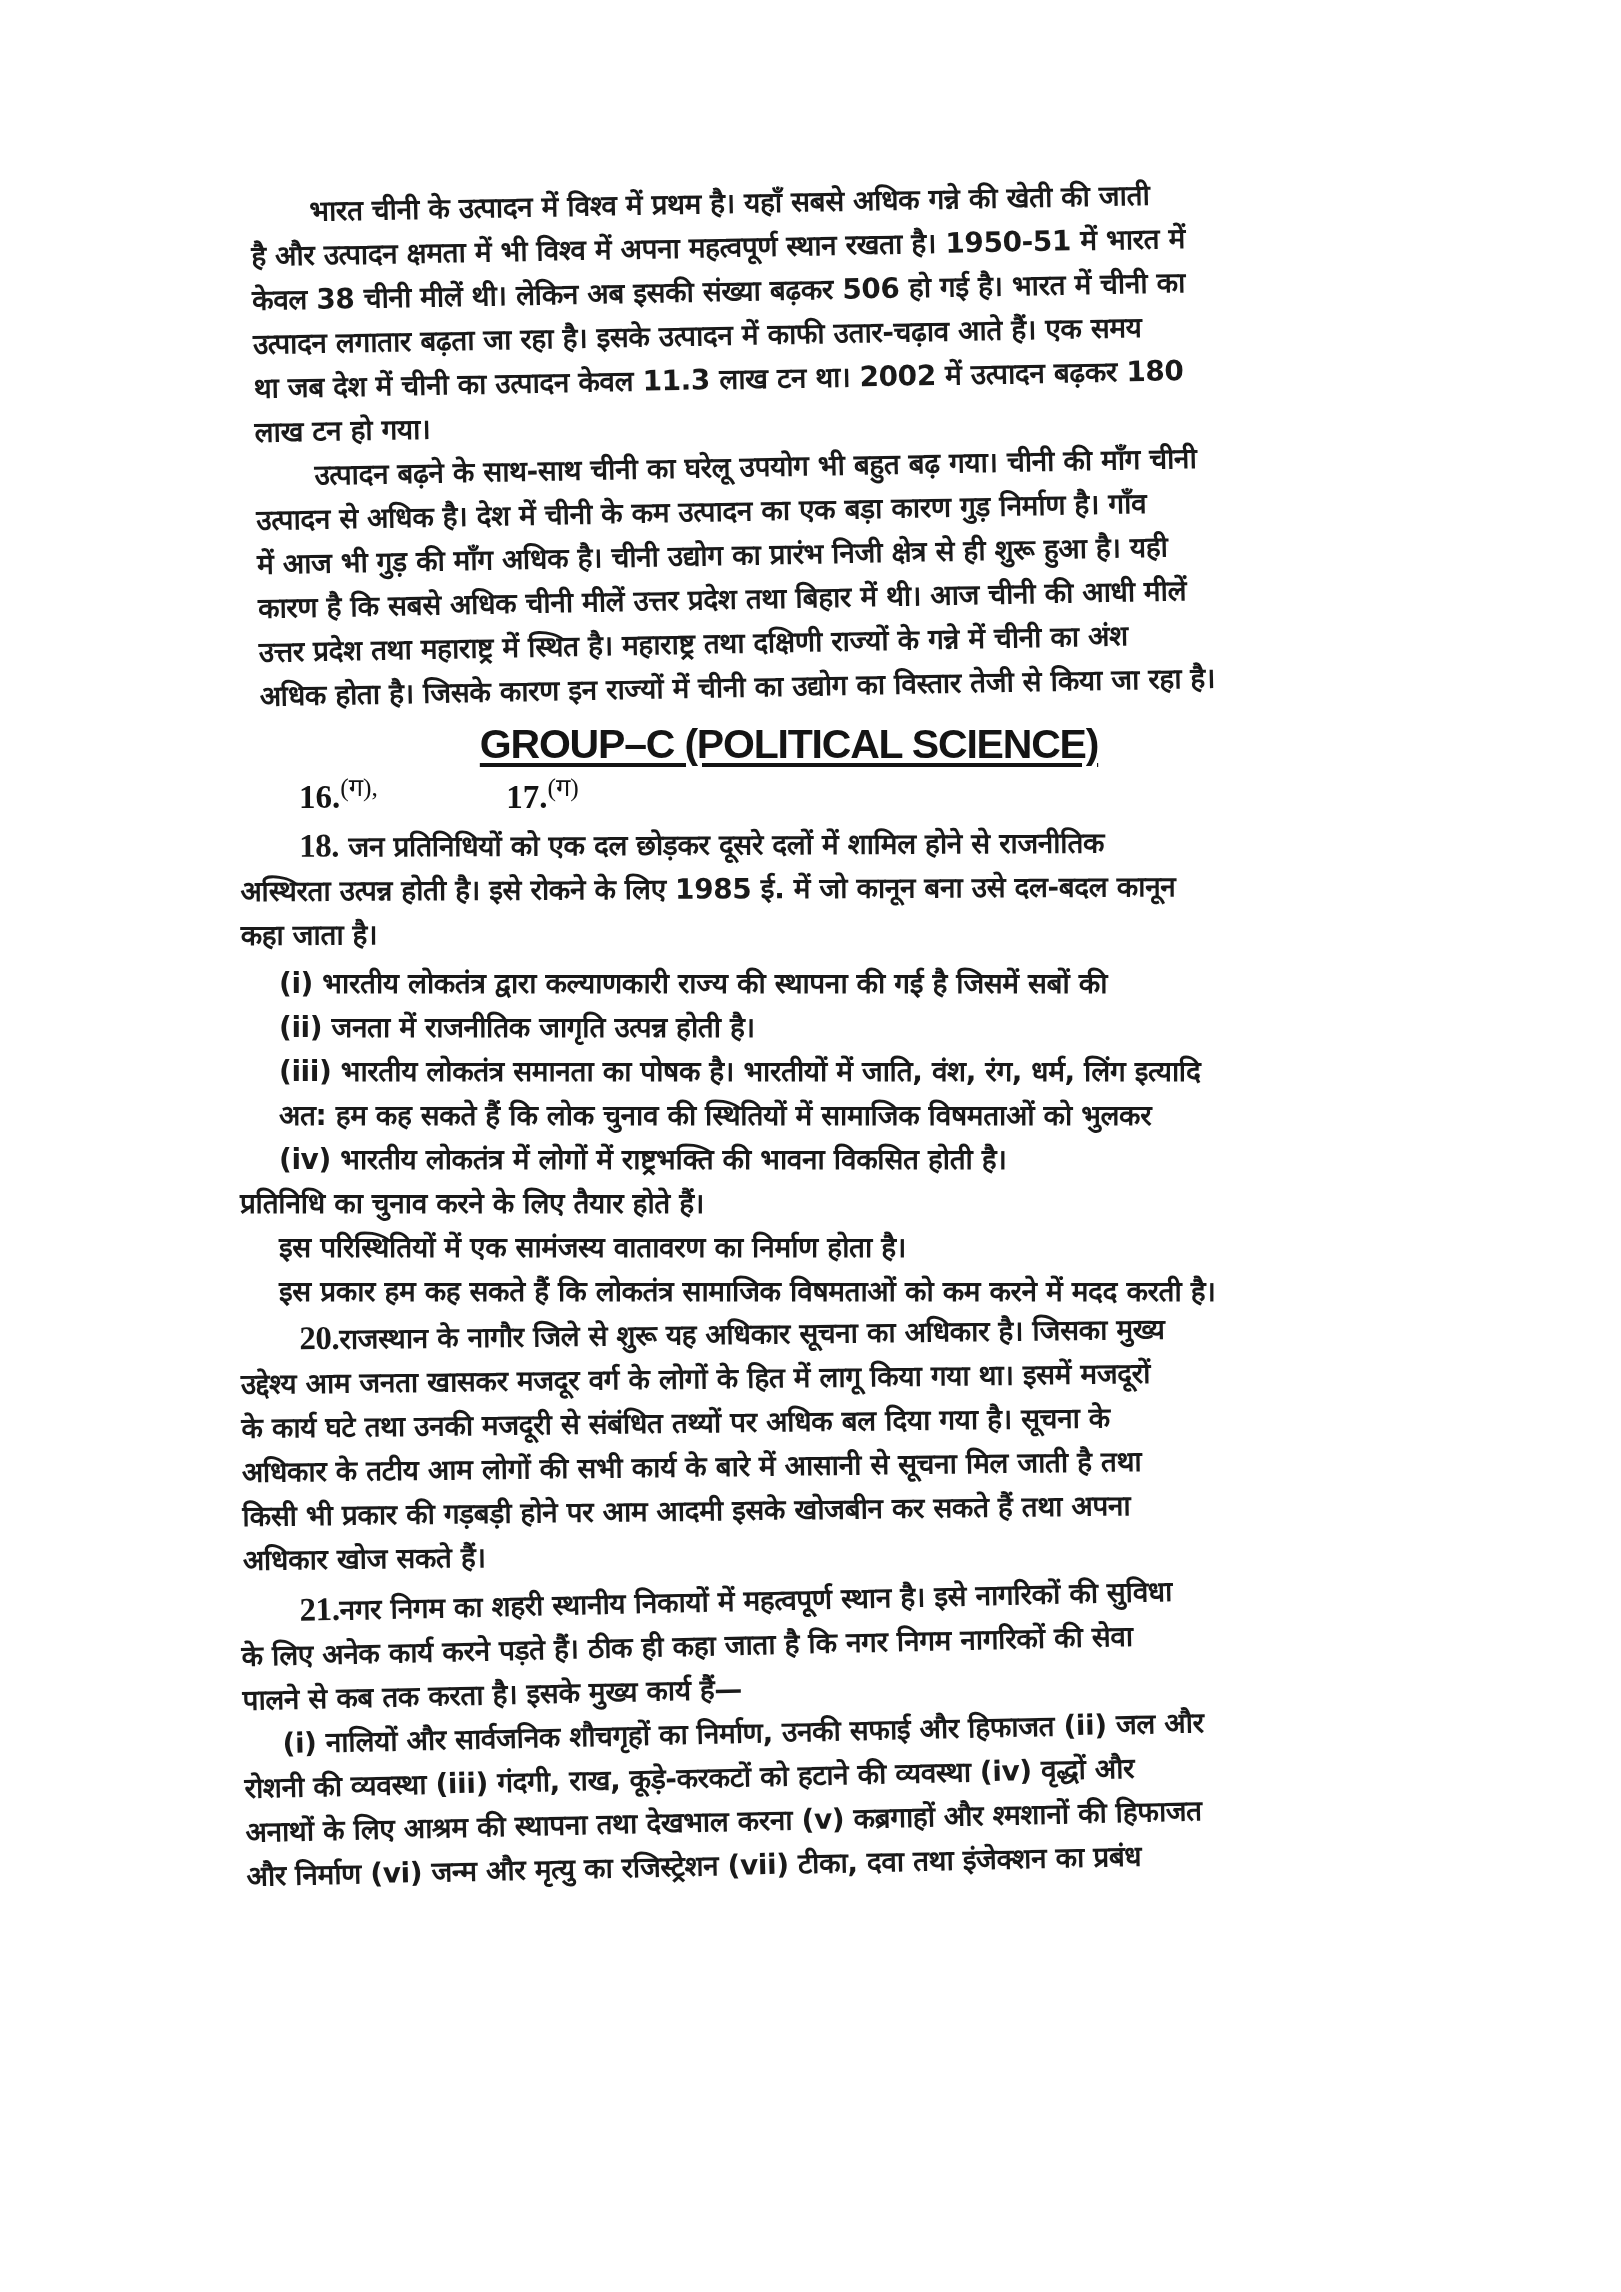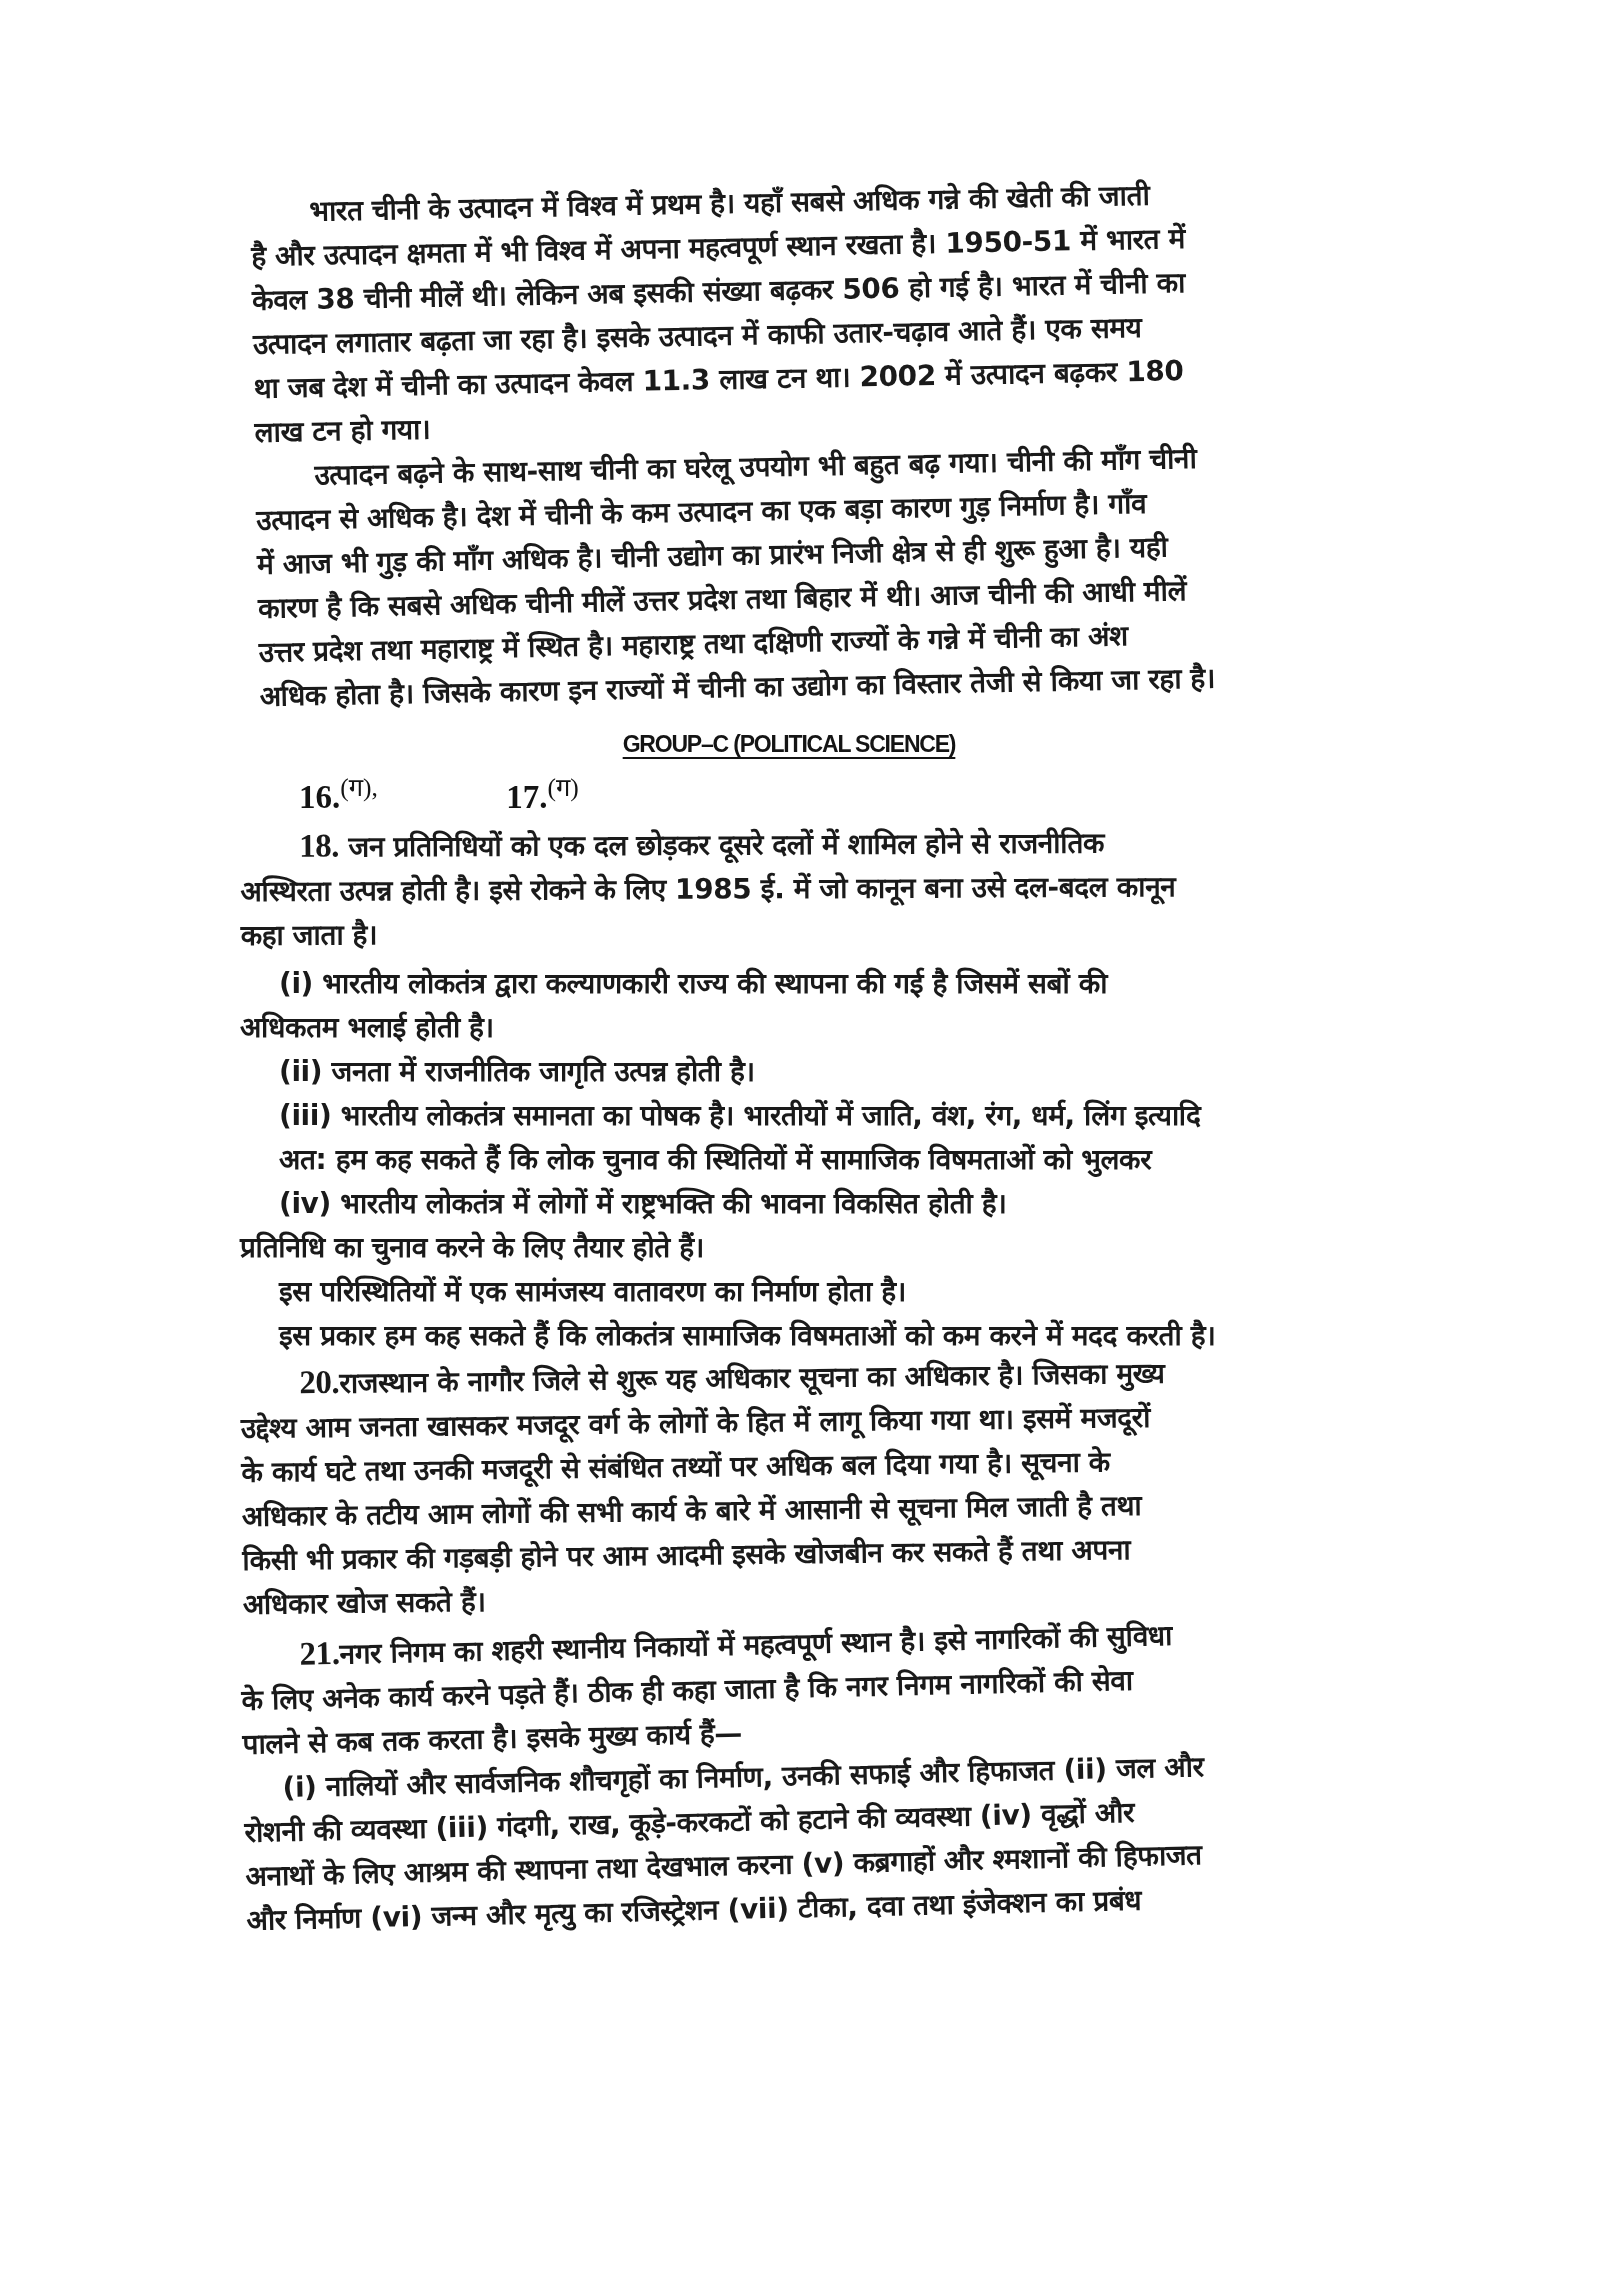--- a/index.html
+++ b/index.html
@@ -12,21 +12,21 @@
   }
   .line {
     font-size: 28px; line-height: 44px; white-space: nowrap;
     font-weight: bold; letter-spacing: -0.4px; color: #1a1a1a;
   }
   .indent { padding-left: 59px; }
   .indent2 { padding-left: 39px; }
   .block1 { transform: rotate(-1.1deg); transform-origin: left top; margin-left: 9.8px; }
   .heading {
     text-align: center; font-family: "Liberation Sans", sans-serif;
-    font-weight: bold; font-size: 23px; letter-spacing: -1.2px;
+    font-weight: bold; font-size: 41px; letter-spacing: -1.2px;
     text-decoration: underline; text-underline-offset: 4.9px;
     margin: 3.9px 0 0 0; line-height: 43px;
   }
   .qnum { font-family: "Liberation Serif", serif; font-weight: bold; font-size: 33px; margin-top: 20px; }
   .opt { font-family: "Liberation Serif", serif; font-size: 25.5px; vertical-align: 11.8px; }
   .answers { padding-left: 59px; line-height: 43px; }
   .answers .gap { display: inline-block; width: 118px; }
   .block3 { transform: rotate(-0.3deg); transform-origin: left top; }
   .block4 { transform: rotate(-0.7deg); transform-origin: left top; margin-top: 3.9px; }
   .block5 { transform: rotate(-1.3deg); transform-origin: left top; margin-top: 5.9px; }
@@ -63,21 +63,20 @@
   <div class="block3">
     <div class="line indent"><span class="qnum">18.</span> <span>जन प्रतिनिधियों को एक दल छोड़कर दूसरे दलों में शामिल होने से राजनीतिक</span></div>
     <div class="line">अस्थिरता उत्पन्न होती है। इसे रोकने के लिए 1985 ई. में जो कानून बना उसे दल-बदल कानून</div>
     <div class="line">कहा जाता है।</div>
   </div>
 
   <div class="para-gap"></div>
 
   <div>
     <div class="line indent2">(i) भारतीय लोकतंत्र द्वारा कल्याणकारी राज्य की स्थापना की गई है जिसमें सबों की</div>
-    <div class="line">अधिकतम भलाई होती है।</div>
     <div class="line indent2">(ii) जनता में राजनीतिक जागृति उत्पन्न होती है।</div>
     <div class="line indent2">(iii) भारतीय लोकतंत्र समानता का पोषक है। भारतीयों में जाति, वंश, रंग, धर्म, लिंग इत्यादि</div>
     <div class="line indent2">अत: हम कह सकते हैं कि लोक चुनाव की स्थितियों में सामाजिक विषमताओं को भुलकर</div>
     <div class="line indent2">(iv) भारतीय लोकतंत्र में लोगों में राष्ट्रभक्ति की भावना विकसित होती है।</div>
     <div class="line">प्रतिनिधि का चुनाव करने के लिए तैयार होते हैं।</div>
     <div class="line indent2">इस परिस्थितियों में एक सामंजस्य वातावरण का निर्माण होता है।</div>
     <div class="line indent2">इस प्रकार हम कह सकते हैं कि लोकतंत्र सामाजिक विषमताओं को कम करने में मदद करती है।</div>
   </div>
 
   <div class="block4">

